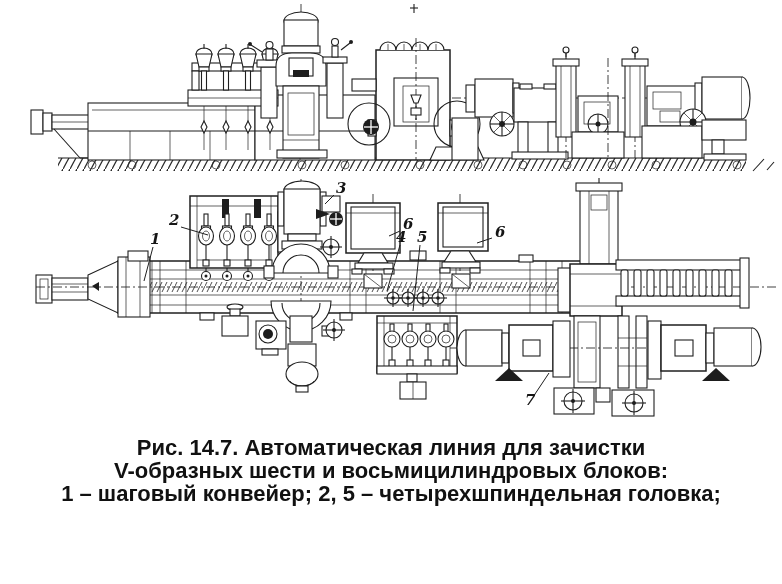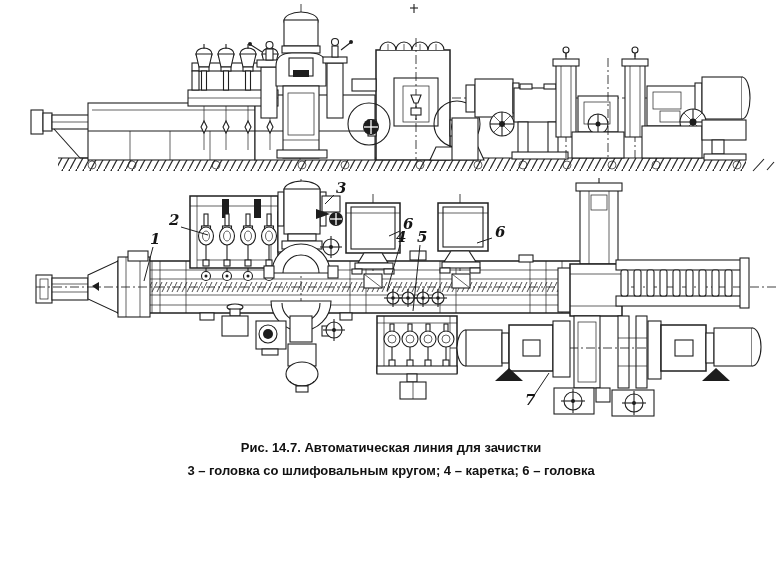--- a/index.html
+++ b/index.html
@@ -21,21 +21,21 @@
   .dash{stroke:#1f1f1f;fill:none;stroke-width:0.85;stroke-dasharray:9 3 2 3;}
   .ld {stroke:#1f1f1f;fill:none;stroke-width:1;}
   .wx {stroke:#ffffff;stroke-width:1.3;}
   .plabel{
     font-family:"DejaVu Serif", serif;font-style:italic;font-weight:bold;
     font-size:15px;fill:#151515;
   }
   .caption{
     position:absolute;left:0;top:436px;width:782px;
     text-align:center;color:#111;
-    font-size:13px;font-weight:bold;line-height:23px;
+    font-size:22px;font-weight:bold;line-height:23px;
     letter-spacing:0px;
   }
   .caption div{white-space:nowrap;}
 </style>
 </head>
 <body>
 
 <div class="page">
 
 <svg id="side-view" width="782" height="178" viewBox="0 0 782 178">
@@ -583,16 +583,17 @@
     <text class="plabel" x="403" y="53">6</text>
     <line class="ld" x1="492" y1="62" x2="477" y2="67"></line>
     <text class="plabel" x="495" y="61">6</text>
     <line class="ld" x1="533" y1="221" x2="549" y2="197"></line>
     <text class="plabel" x="525" y="229">7</text>
   </g>
 </svg>
 
 <div class="caption">
   <div>Рис. 14.7. Автоматическая линия для зачистки</div>
-  <div>3 – головка со шлифовальным кругом; 4 – каретка; 6 – головка</div>
+  <div>V-образных шести и восьмицилиндровых блоков:</div>
+  <div>1 – шаговый конвейер; 2, 5 – четырехшпиндельная головка;</div>
 </div>
 
 </div>
 
 </body></html>

